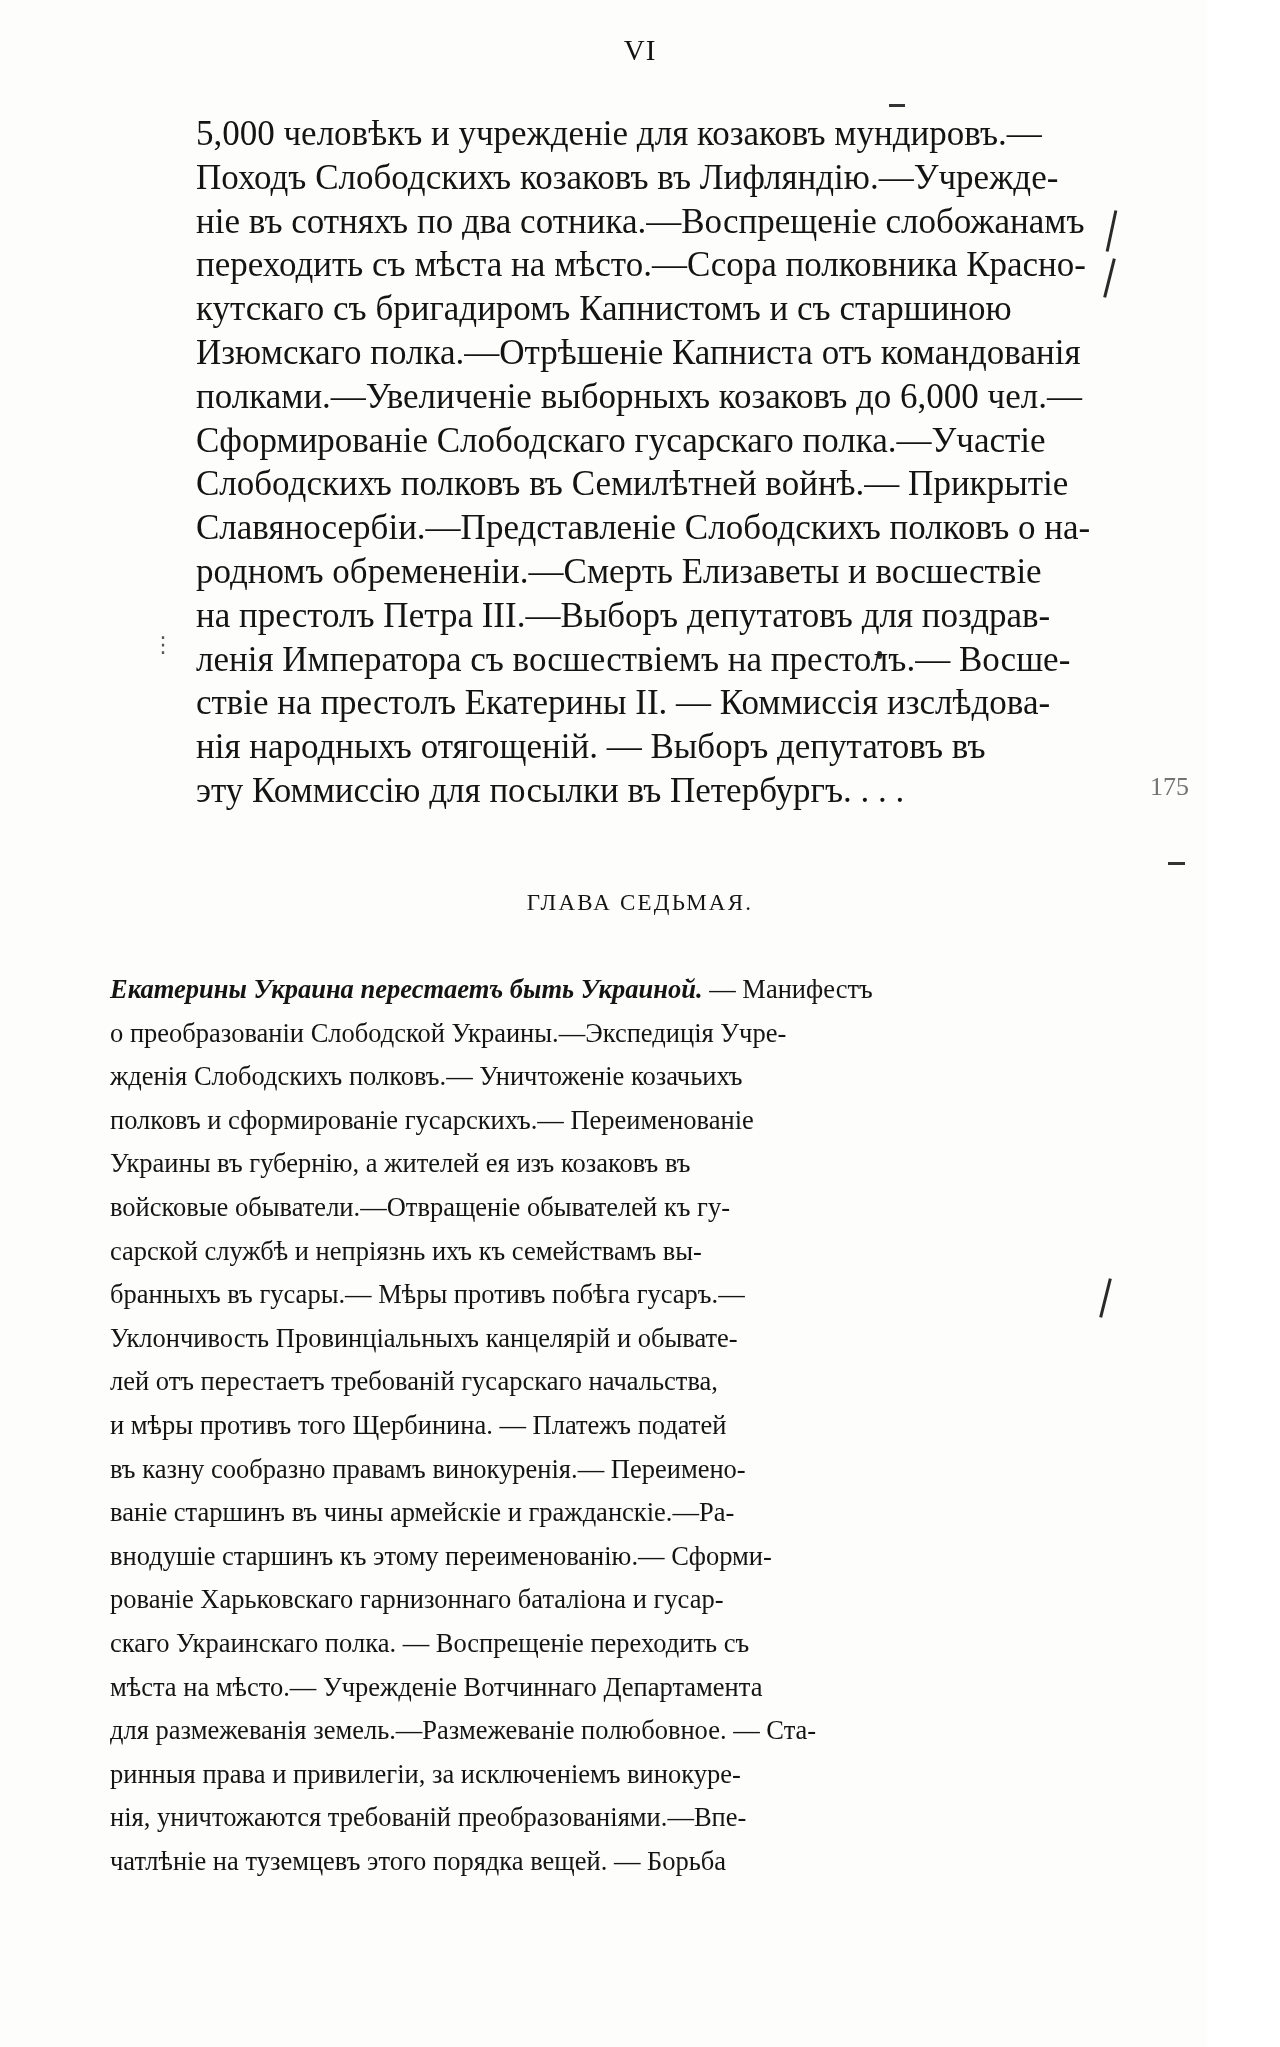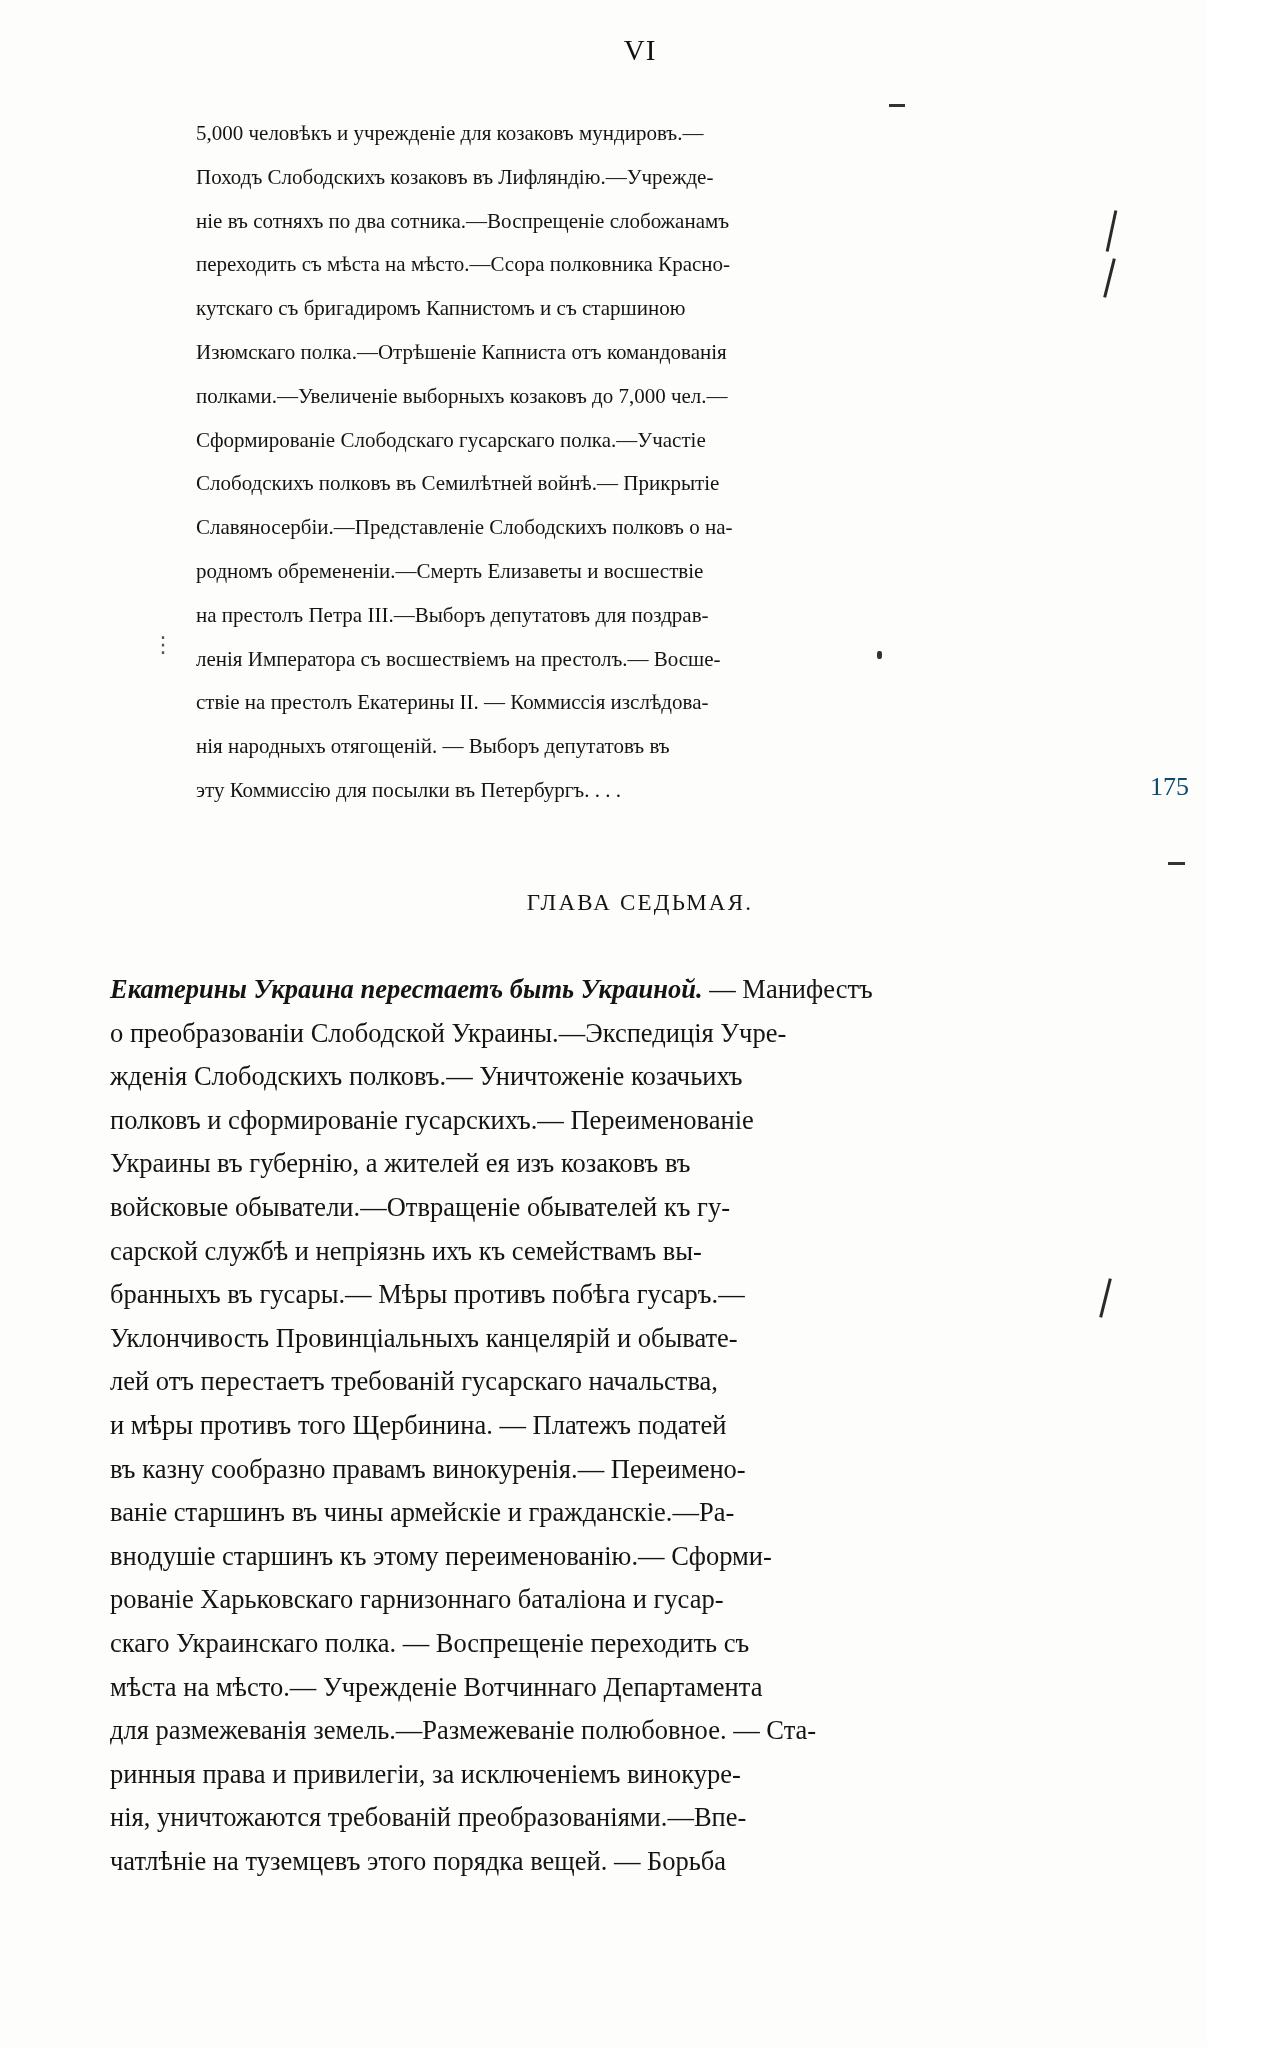--- a/index.html
+++ b/index.html
@@ -58,37 +58,37 @@
     background: #333;
     border-radius: 40%;
   }
   .toc-block {
     position: absolute;
     top: 112px;
     left: 196px;
     width: 890px;
   }
   .toc-line {
-    font-size: 21px;
+    font-size: 35px;
     line-height: 43.8px;
     text-align: justify;
     text-justify: inter-word;
     white-space: nowrap;
     letter-spacing: 0px;
     color: #141414;
   }
   .toc-line.nojust {
     text-align: left;
   }
   .toc-page-ref {
     position: absolute;
     top: 772px;
     left: 1150px;
     font-size: 26px;
-    color: #0c4a6e;
+    color: #737373;
   }
   .chapter-title {
     position: absolute;
     top: 890px;
     left: 0;
     width: 1280px;
     text-align: center;
     font-size: 23px;
     letter-spacing: 2.2px;
     color: #151515;
@@ -161,21 +161,21 @@
 
   <div class="side-mark-left">⋮</div>
 
   <div class="toc-block">
     <div class="toc-line">5,000 человѣкъ и учрежденіе для козаковъ мундировъ.—</div>
     <div class="toc-line">Походъ Слободскихъ козаковъ въ Лифляндію.—Учрежде-</div>
     <div class="toc-line">ніе въ сотняхъ по два сотника.—Воспрещеніе слобожанамъ</div>
     <div class="toc-line">переходить съ мѣста на мѣсто.—Ссора полковника Красно-</div>
     <div class="toc-line">кутскаго съ бригадиромъ Капнистомъ и съ старшиною</div>
     <div class="toc-line">Изюмскаго полка.—Отрѣшеніе Капниста отъ командованія</div>
-    <div class="toc-line">полками.—Увеличеніе выборныхъ козаковъ до 7,000 чел.—</div>
+    <div class="toc-line">полками.—Увеличеніе выборныхъ козаковъ до 6,000 чел.—</div>
     <div class="toc-line">Сформированіе Слободскаго гусарскаго полка.—Участіе</div>
     <div class="toc-line">Слободскихъ полковъ въ Семилѣтней войнѣ.— Прикрытіе</div>
     <div class="toc-line">Славяносербіи.—Представленіе Слободскихъ полковъ о на-</div>
     <div class="toc-line">родномъ обремененіи.—Смерть Елизаветы и восшествіе</div>
     <div class="toc-line">на престолъ Петра III.—Выборъ депутатовъ для поздрав-</div>
     <div class="toc-line">ленія Императора съ восшествіемъ на престолъ.— Восше-</div>
     <div class="toc-line">ствіе на престолъ Екатерины II. — Коммиссія изслѣдова-</div>
     <div class="toc-line">нія народныхъ отягощеній. — Выборъ депутатовъ въ</div>
     <div class="toc-line nojust">эту Коммиссію для посылки въ Петербургъ.   .   .   .</div>
   </div>

